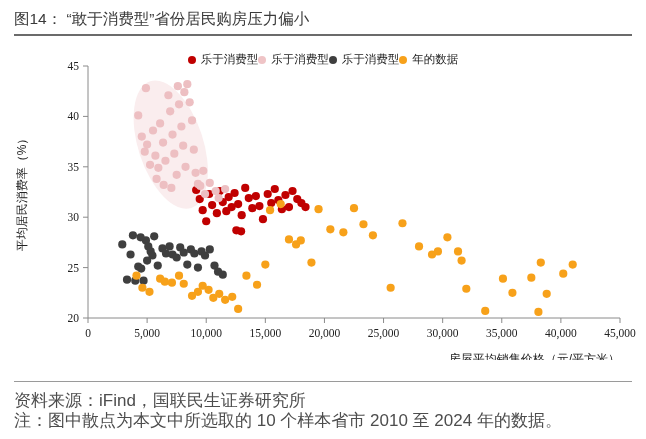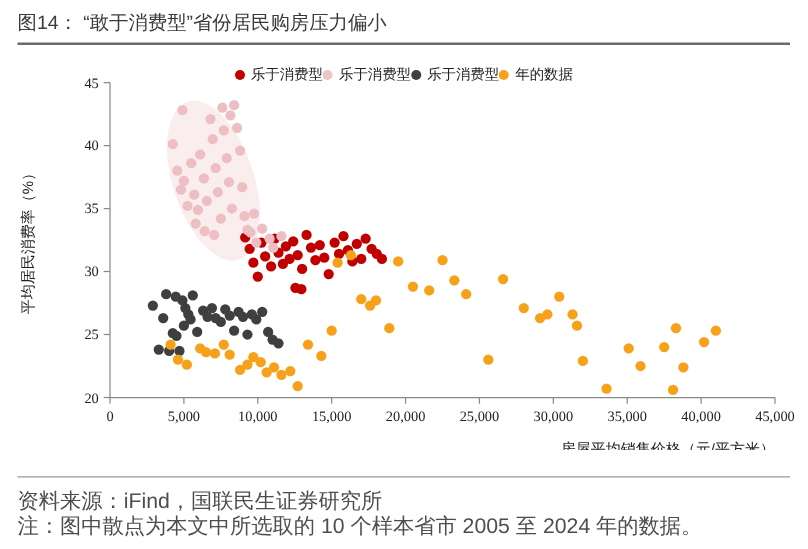--- a/index.html
+++ b/index.html
@@ -337,14 +337,14 @@
         <circle cx="354" cy="148.12800000000001" r="4.1" fill="#F7A11A"></circle>
       </g>
       <text x="620" y="303" text-anchor="end" class="axis-title">房屋平均销售价格（元/平方米）</text>
       <text x="26" y="132" text-anchor="middle" class="axis-title" transform="rotate(-90 26 132)">平均居民消费率（%）</text>
     </svg>
 </div>
 
 <div class="footer">
   <div class="footer-rule"></div>
   <div class="footer-line">资料来源：iFind，国联民生证券研究所</div>
-  <div class="footer-line">注：图中散点为本文中所选取的 10 个样本省市 2005 至 2024 年的数据。</div>
+  <div class="footer-line">注：图中散点为本文中所选取的 10 个样本省市 2010 至 2024 年的数据。</div>
 </div>
 
 </body></html>

